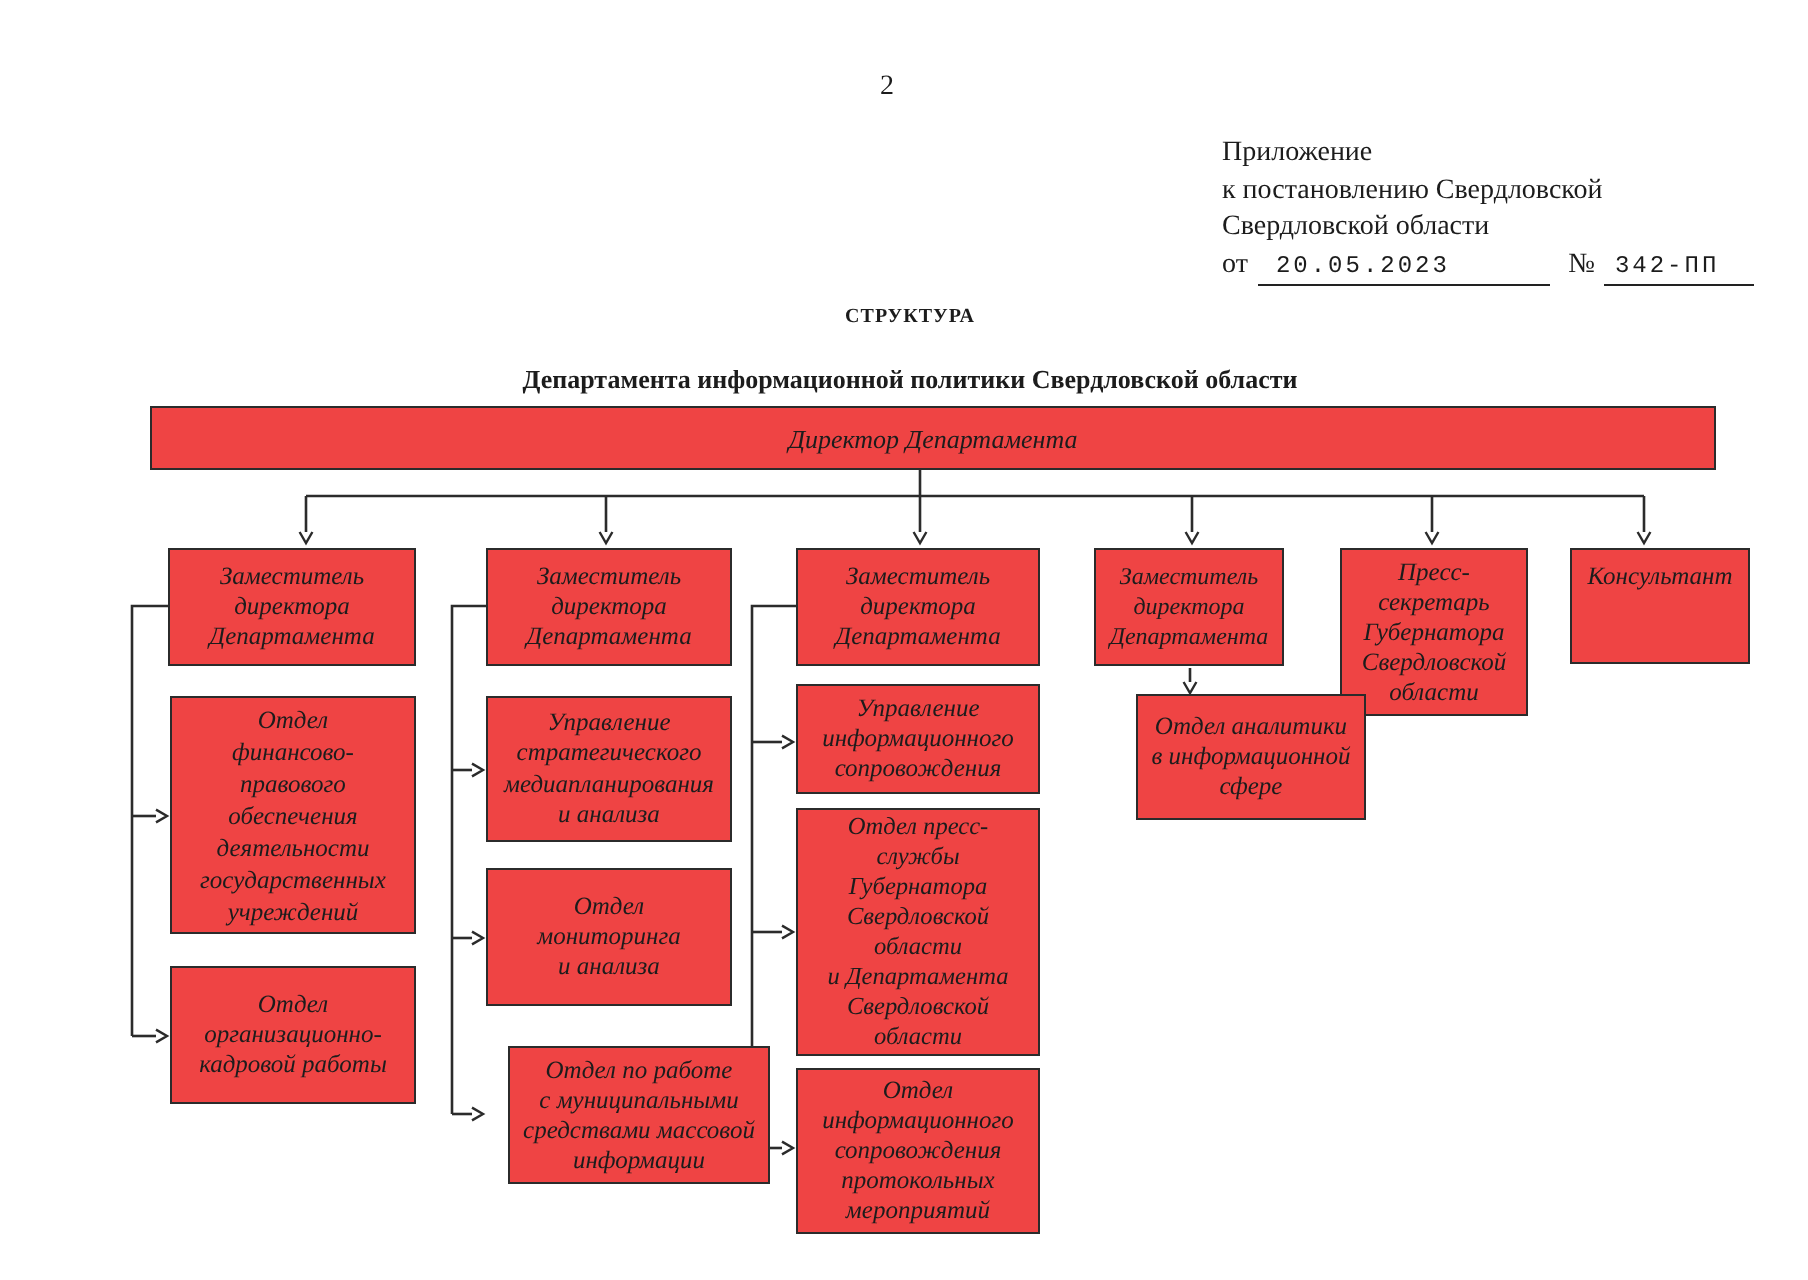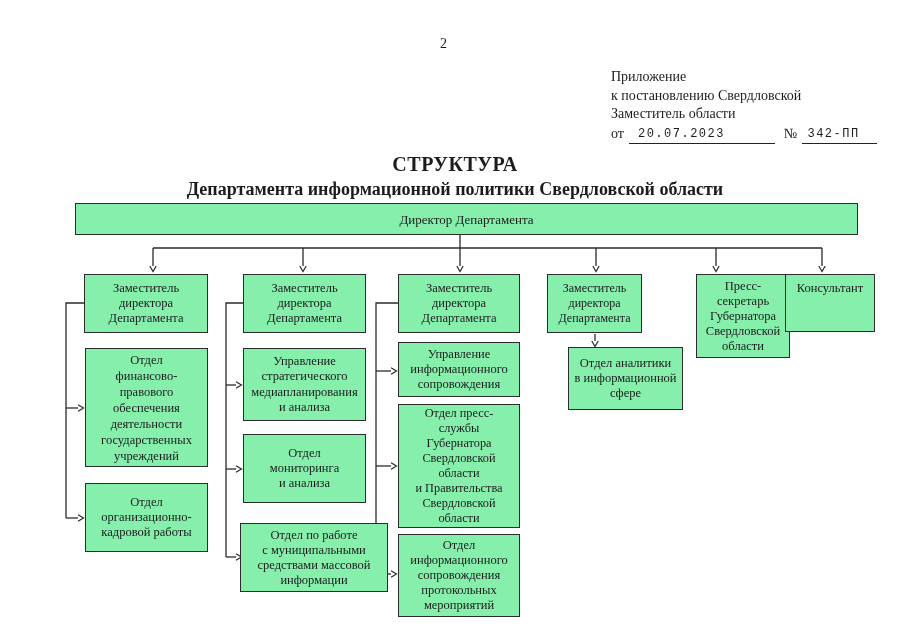--- a/index.html
+++ b/index.html
@@ -9,59 +9,59 @@
   }
   .page-number { position:absolute; left:440px; top:36px; font-size:14px; }
   .appendix { position:absolute; left:611px; top:68px; width:266px; font-size:14px; line-height:18.5px; }
   .appendix-form { display:flex; align-items:center; margin-top:0; }
   .fill { display:inline-block; border-bottom:1.2px solid #222; text-align:left; }
   .fill-date { width:138px; margin-left:5px; padding-left:9px; }
   .fill-num { width:70px; margin-left:5px; padding-left:5px; }
   .typed { font-family:"Liberation Mono", monospace; font-size:12px; letter-spacing:1.5px; }
   .num-sign { margin-left:9px; }
   .title-block { position:absolute; left:55px; top:153px; width:800px; text-align:center; font-weight:bold; }
-  .title-main { font-size:20px; letter-spacing:0.5px; }
-  .title-sub { font-size:18px; margin-top:3px; }
+  .title-main { font-size:10px; letter-spacing:0.5px; }
+  .title-sub { font-size:13px; margin-top:18px; }
   .connectors { position:absolute; left:0; top:0; pointer-events:none; }
   .box {
-    position:absolute; box-sizing:border-box; border:1.4px solid #2b2b2b; background:#86efac;
+    position:absolute; box-sizing:border-box; border:1.4px solid #2b2b2b; background:#ef4444;
     display:flex; align-items:center; justify-content:center;
-    text-align:center; white-space:pre-line; font-size:12.5px; line-height:15px;
+    text-align:center; white-space:pre-line; font-size:12.5px; line-height:15px;font-style:italic;
   }
   .b-director   { left:75px;  top:203px; width:783px; height:32px; font-size:13px; }
   .b-dep1       { left:84px;  top:274px; width:124px; height:59px; }
   .b-dep2       { left:243px; top:274px; width:123px; height:59px; }
   .b-dep3       { left:398px; top:274px; width:122px; height:59px; }
   .b-dep4       { left:547px; top:274px; width:95px;  height:59px; font-size:12px; }
-  .b-press-sec  { left:696px; top:274px; width:94px;  height:84px; }
+  .b-press-sec  { left:670px; top:274px; width:94px;  height:84px; }
   .b-consultant { left:785px; top:274px; width:90px;  height:58px; align-items:flex-start; padding-top:6px;text-align:center; }
   .b-c1a { left:85px;  top:348px; width:123px; height:119px; line-height:16px; }
   .b-c1b { left:85px;  top:483px; width:123px; height:69px;  }
   .b-c2a { left:243px; top:348px; width:123px; height:73px;  line-height:15.5px; }
   .b-c2b { left:243px; top:434px; width:123px; height:69px;  }
-  .b-c2c { left:240px; top:523px; width:148px; height:69px;  }
+  .b-c2c { left:254px; top:523px; width:131px; height:69px;  }
   .b-c3a { left:398px; top:342px; width:122px; height:55px;  }
   .b-c3b { left:398px; top:404px; width:122px; height:124px; font-size:12.3px; line-height:15px; }
   .b-c3c { left:398px; top:534px; width:122px; height:83px;  }
   .b-c4a { left:568px; top:347px; width:115px; height:63px;  }
 </style>
 </head>
 <body>
 
 <div class="page">
 
   <div class="page-number">2</div>
 
   <div class="appendix">
     <div>Приложение</div>
     <div>к постановлению Свердловской</div>
-    <div>Заместитель области</div>
+    <div>Свердловской области</div>
     <div class="appendix-form">
       <span>от</span>
-      <span class="fill fill-date"><span class="typed">20.07.2023</span></span>
+      <span class="fill fill-date"><span class="typed">20.05.2023</span></span>
       <span class="num-sign">№</span>
       <span class="fill fill-num"><span class="typed">342-ПП</span></span>
     </div>
   </div>
 
   <div class="title-block">
     <div class="title-main">СТРУКТУРА</div>
     <div class="title-sub">Департамента информационной политики Свердловской области</div>
   </div>
 
@@ -139,21 +139,21 @@
 информации</div>
 
   <div class="box b-c3a">Управление
 информационного
 сопровождения</div>
   <div class="box b-c3b">Отдел пресс-
 службы
 Губернатора
 Свердловской
 области
-и Правительства
+и Департамента
 Свердловской
 области</div>
   <div class="box b-c3c">Отдел
 информационного
 сопровождения
 протокольных
 мероприятий</div>
 
   <div class="box b-c4a">Отдел аналитики
 в информационной

